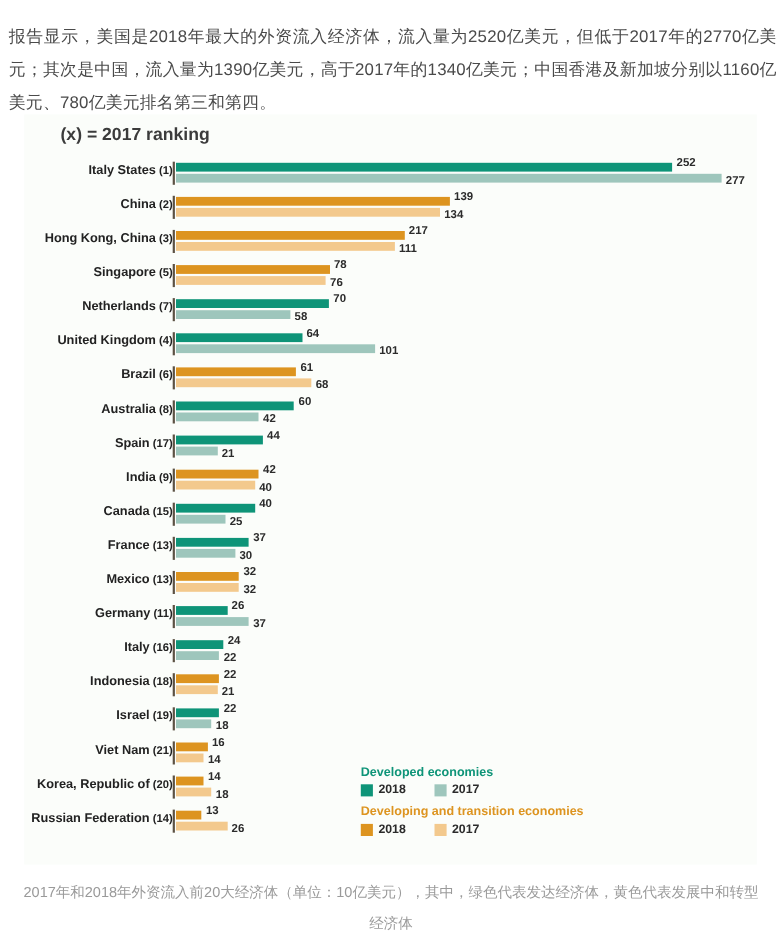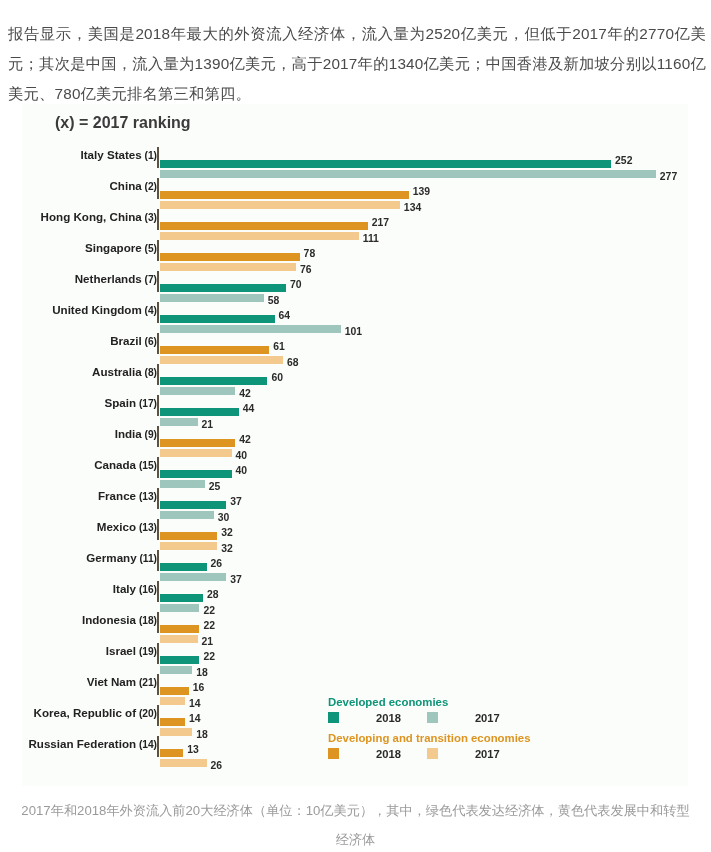--- a/index.html
+++ b/index.html
@@ -81,21 +81,20 @@
     left: 0; top: 1px;
     width: 2px; height: 21px;
     background: #5c5244;
   }
   .bar-line {
     position: absolute;
     left: 3px;
     height: 8px;
     display: flex;
     align-items: center;
-    margin-top: 12px;
   }
   .bar-line.y2018 { top: 2px; }
   .bar-line.y2017 { top: 12px; }
   .bar {
     height: 8px;
     display: block;
   }
   .bar-value {
     position: absolute;
     left: 100%;
@@ -126,23 +125,22 @@
     font-size: 11.4px;
     font-weight: bold;
     margin-bottom: 4px;
     white-space: nowrap;
   }
   .legend-title.dev  { color: #0e9478; }
   .legend-title.ding { color: #dd9420; }
   .legend-keys { display: flex; align-items: center; }
   .legend-key {
     display: flex;
-    align-items: flex-start;
+    align-items: center;
     margin-right: 26px;
-    gap: 32px;
   }
   .legend-swatch {
     width: 11px; height: 11px;
     margin-right: 5px;
     display: block;
   }
   .legend-key-label {
     font-size: 11.2px;
     font-weight: bold;
     color: #2b2b2b;
@@ -224,21 +222,21 @@
             <div class="bar-line y2017" style="width: 136.04px;">
               <span class="bar c-ding-2017" style="width: 100%;"></span>
               <span class="bar-value">76</span>
             </div>
           </div>
         </div>
         <div class="chart-row">
           <div class="row-label"><span>Netherlands</span><span class="rank"> (7)</span></div>
           <div class="bars">
             <span class="axis-tick"></span>
-            <div class="bar-line y2018" style="width: 126px;">
+            <div class="bar-line y2018" style="width: 139px;">
               <span class="bar c-dev-2018" style="width: 100%;"></span>
               <span class="bar-value">70</span>
             </div>
             <div class="bar-line y2017" style="width: 103.82px;">
               <span class="bar c-dev-2017" style="width: 100%;"></span>
               <span class="bar-value">58</span>
             </div>
           </div>
         </div>
         <div class="chart-row">
@@ -366,21 +364,21 @@
               <span class="bar-value">37</span>
             </div>
           </div>
         </div>
         <div class="chart-row">
           <div class="row-label"><span>Italy</span><span class="rank"> (16)</span></div>
           <div class="bars">
             <span class="axis-tick"></span>
             <div class="bar-line y2018" style="width: 42.96px;">
               <span class="bar c-dev-2018" style="width: 100%;"></span>
-              <span class="bar-value">28</span>
+              <span class="bar-value">24</span>
             </div>
             <div class="bar-line y2017" style="width: 39.38px;">
               <span class="bar c-dev-2017" style="width: 100%;"></span>
               <span class="bar-value">22</span>
             </div>
           </div>
         </div>
         <div class="chart-row">
           <div class="row-label"><span>Indonesia</span><span class="rank"> (18)</span></div>
           <div class="bars">

